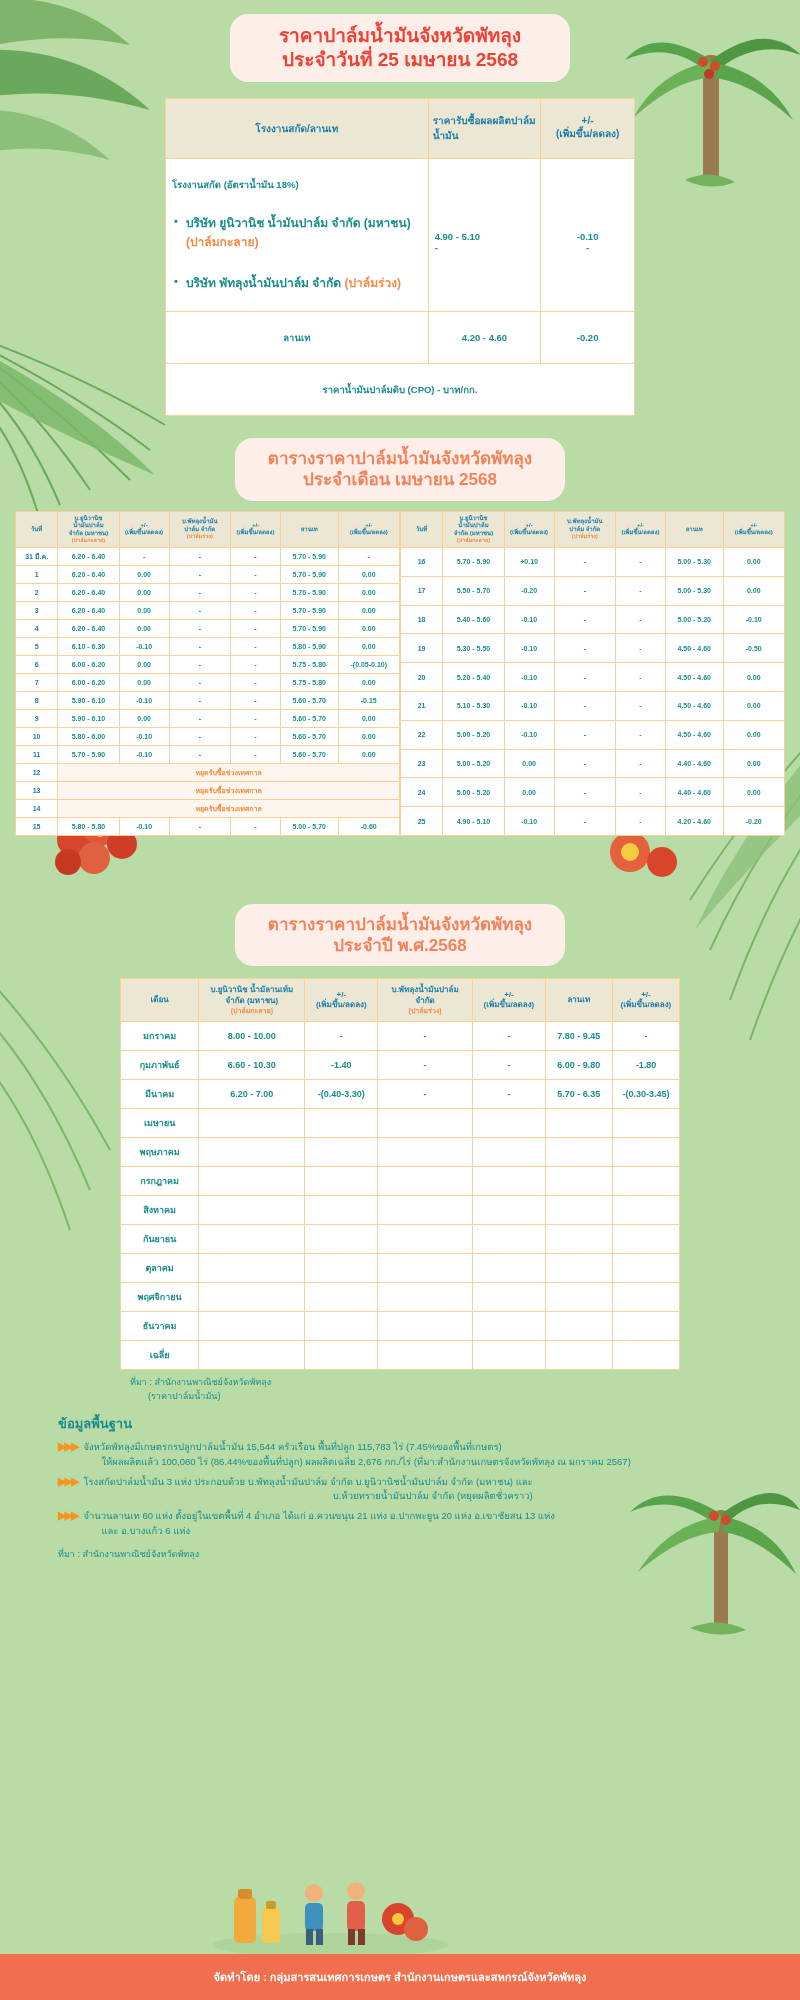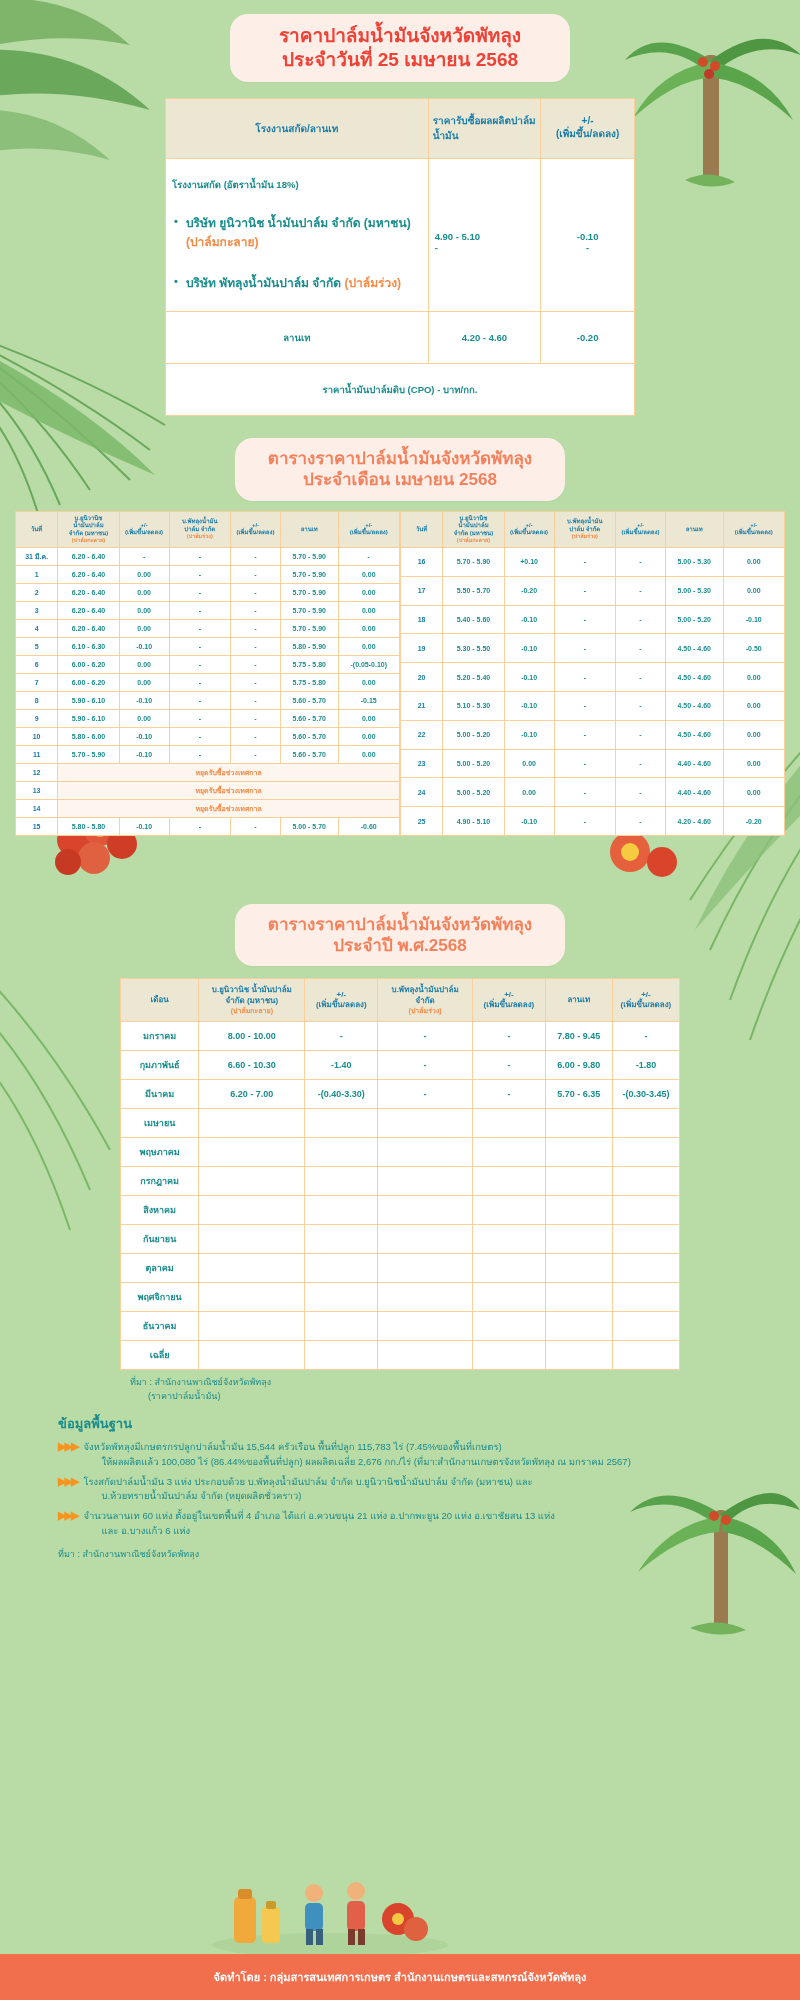--- a/index.html
+++ b/index.html
@@ -555,21 +555,21 @@
     <div>ตารางราคาปาล์มน้ำมันจังหวัดพัทลุง</div>
     <div>ประจำปี พ.ศ.2568</div>
   </div>
 
   <div id="year-wrap">
     <table class="tbl" id="year-table">
       <thead>
         <tr>
           <th class="y-w1">เดือน</th>
           <th class="y-w2">
-            <span>บ.ยูนิวานิช น้ำมันปาล์ม</span><br>
+            <span>บ.ยูนิวานิช น้ำมัลานเท์ม</span><br>
             <span>จำกัด (มหาชน)</span>
             <span class="mcol-sub" style="font-size:7px">(ปาล์มกะลาย)</span>
           </th>
           <th class="y-w3">
             <span>+/-</span><br>
             <span>(เพิ่มขึ้น/ลดลง)</span>
           </th>
           <th class="y-w4">
             <span>บ.พัทลุงน้ำมันปาล์ม</span><br>
             <span>จำกัด</span>
@@ -711,21 +711,21 @@
           <span class="arrows">▶▶▶</span>
           <div class="info-text">
             <div>จังหวัดพัทลุงมีเกษตรกรปลูกปาล์มน้ำมัน 15,544 ครัวเรือน พื้นที่ปลูก 115,783 ไร่ (7.45%ของพื้นที่เกษตร)</div>
             <div style="margin-left: 18px;">ให้ผลผลิตแล้ว 100,080 ไร่ (86.44%ของพื้นที่ปลูก) ผลผลิตเฉลี่ย 2,676 กก./ไร่ (ที่มา:สำนักงานเกษตรจังหวัดพัทลุง ณ มกราคม 2567)</div>
           </div>
         </div>
         <div class="info-row">
           <span class="arrows">▶▶▶</span>
           <div class="info-text">
             <div>โรงสกัดปาล์มน้ำมัน 3 แห่ง ประกอบด้วย บ.พัทลุงน้ำมันปาล์ม จำกัด บ.ยูนิวานิชน้ำมันปาล์ม จำกัด (มหาชน) และ</div>
-            <div style="margin-left: 18px;">บ.ห้วยทรายน้ำมันปาล์ม จำกัด (หยุดผลิตชั่วคราว)</div>
+            <div style="margin-left: 18px; text-align: right;">บ.ห้วยทรายน้ำมันปาล์ม จำกัด (หยุดผลิตชั่วคราว)</div>
           </div>
         </div>
         <div class="info-row">
           <span class="arrows">▶▶▶</span>
           <div class="info-text">
             <div>จำนวนลานเท 60 แห่ง ตั้งอยู่ในเขตพื้นที่ 4 อำเภอ ได้แก่ อ.ควนขนุน 21 แห่ง อ.ปากพะยูน 20 แห่ง  อ.เขาชัยสน 13 แห่ง</div>
             <div style="margin-left: 18px;">และ อ.บางแก้ว 6 แห่ง</div>
           </div>
         </div>
       </div>

